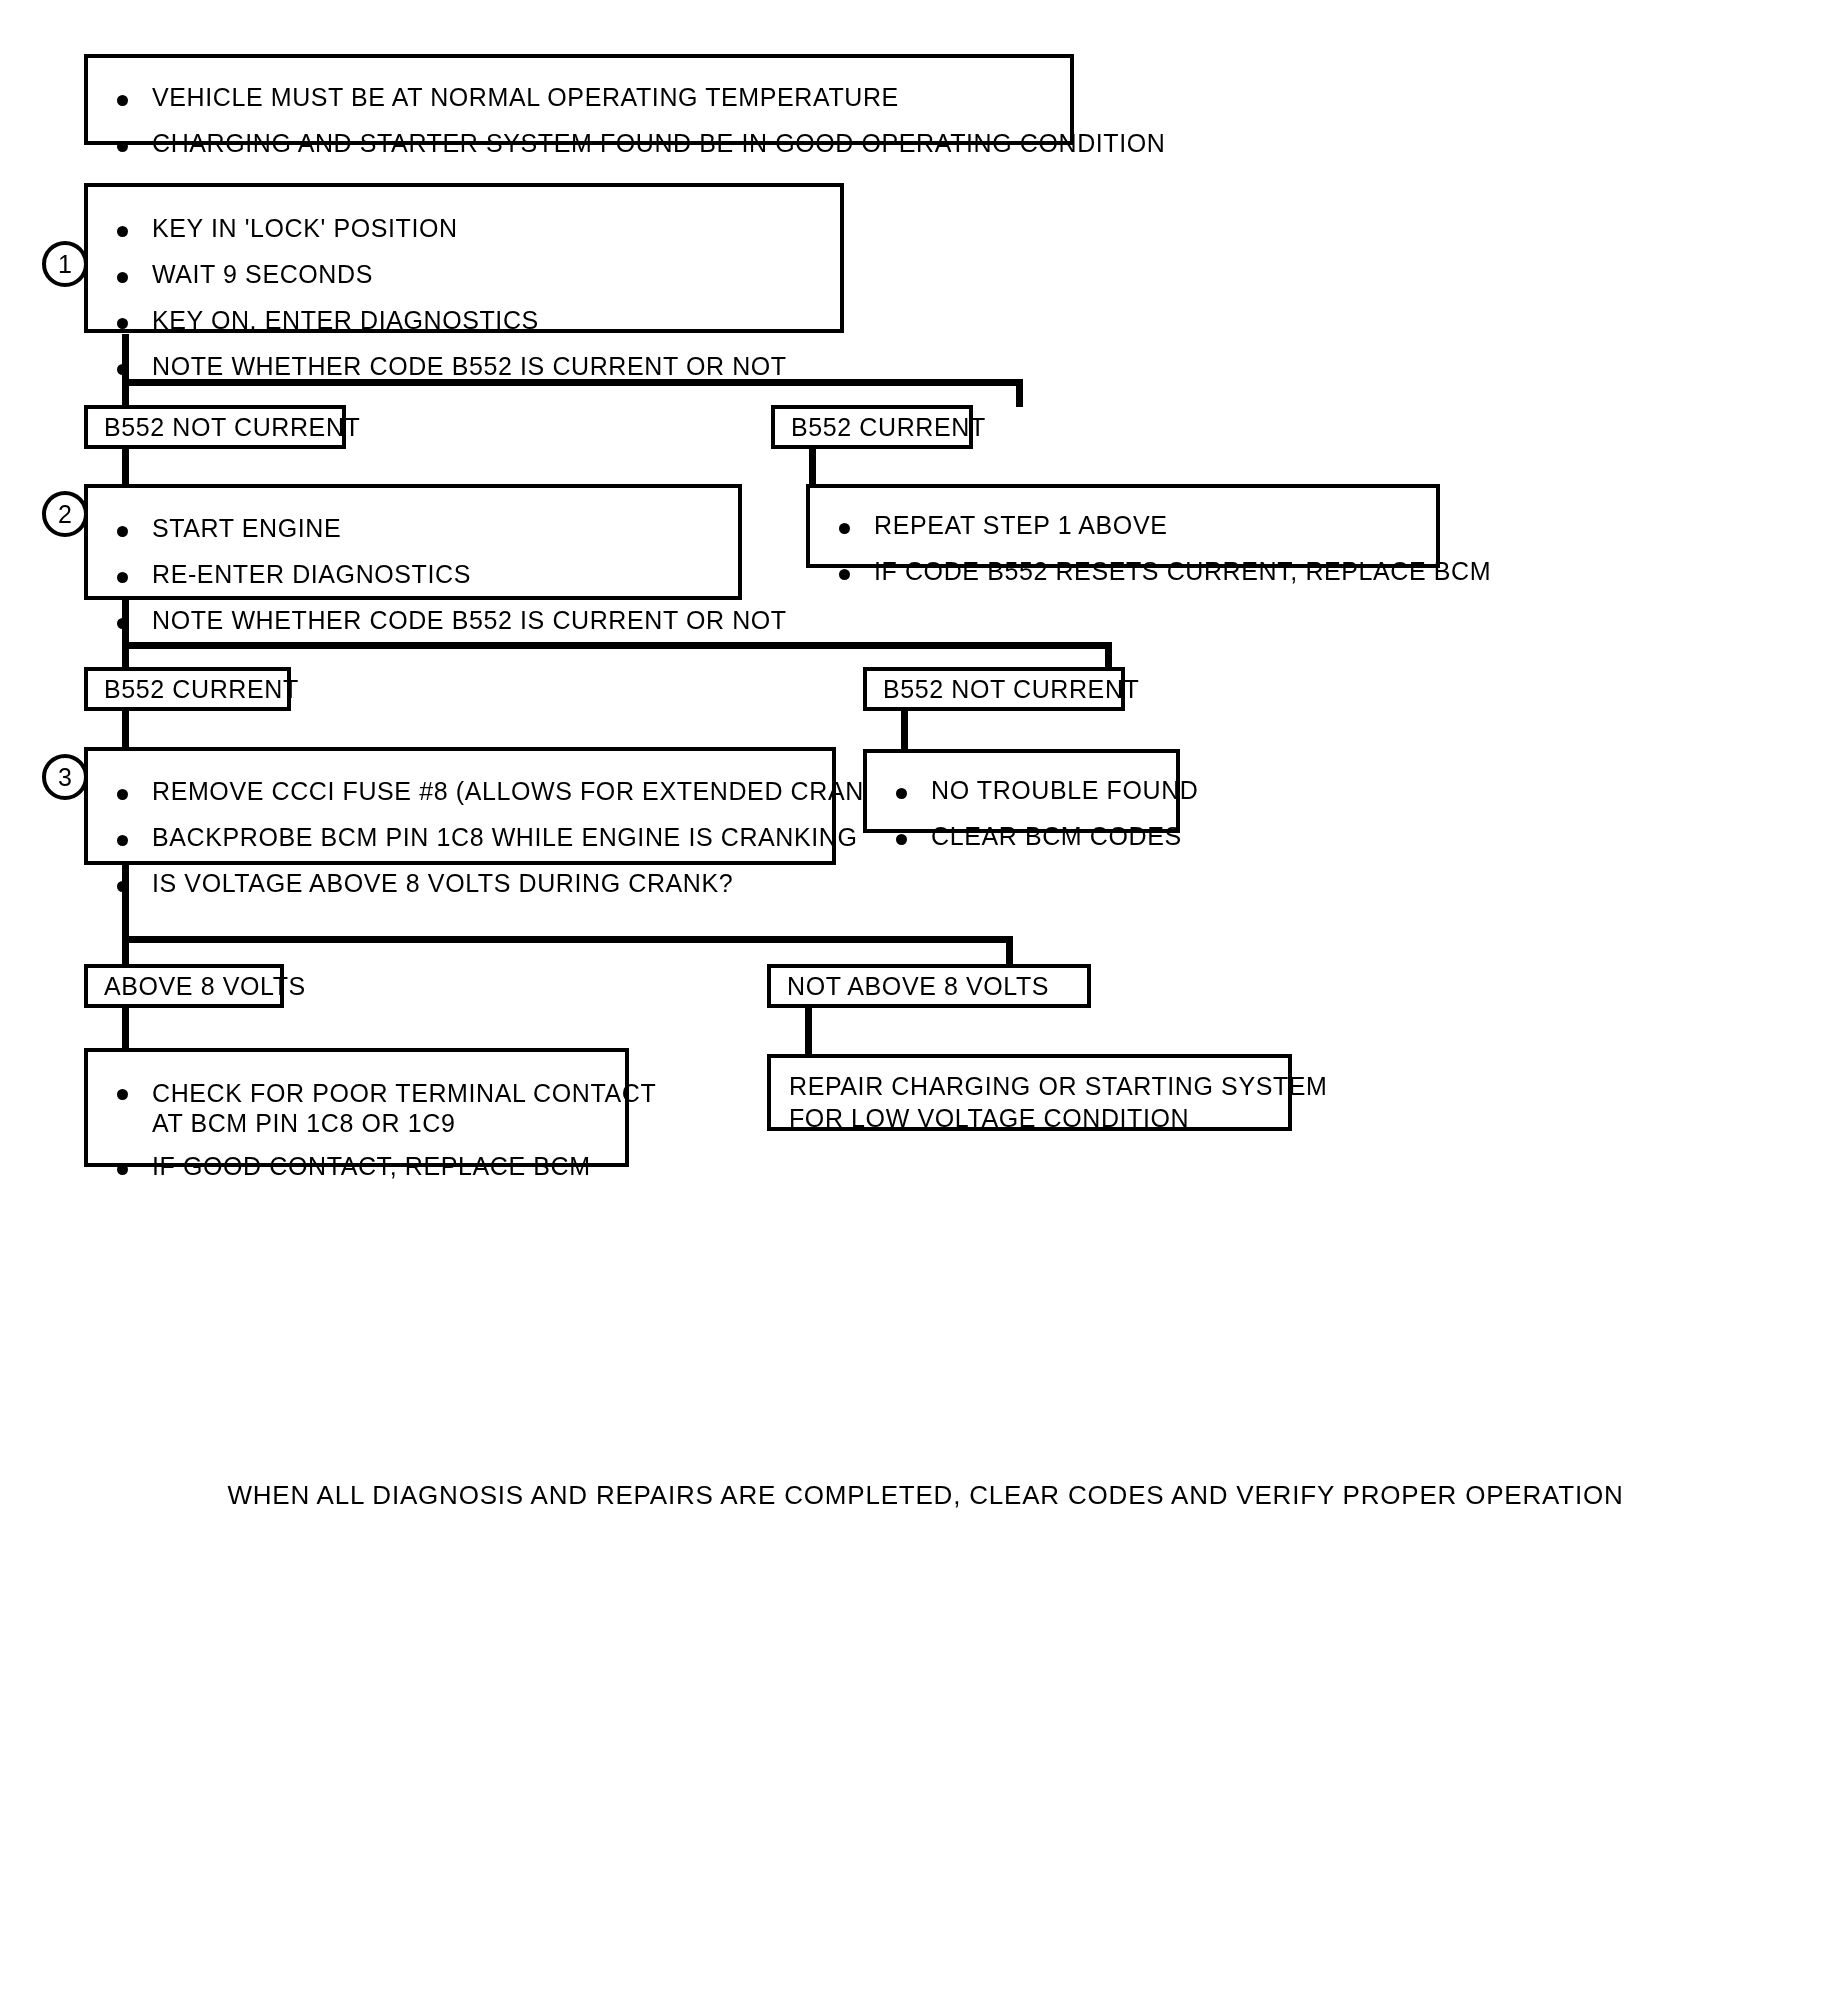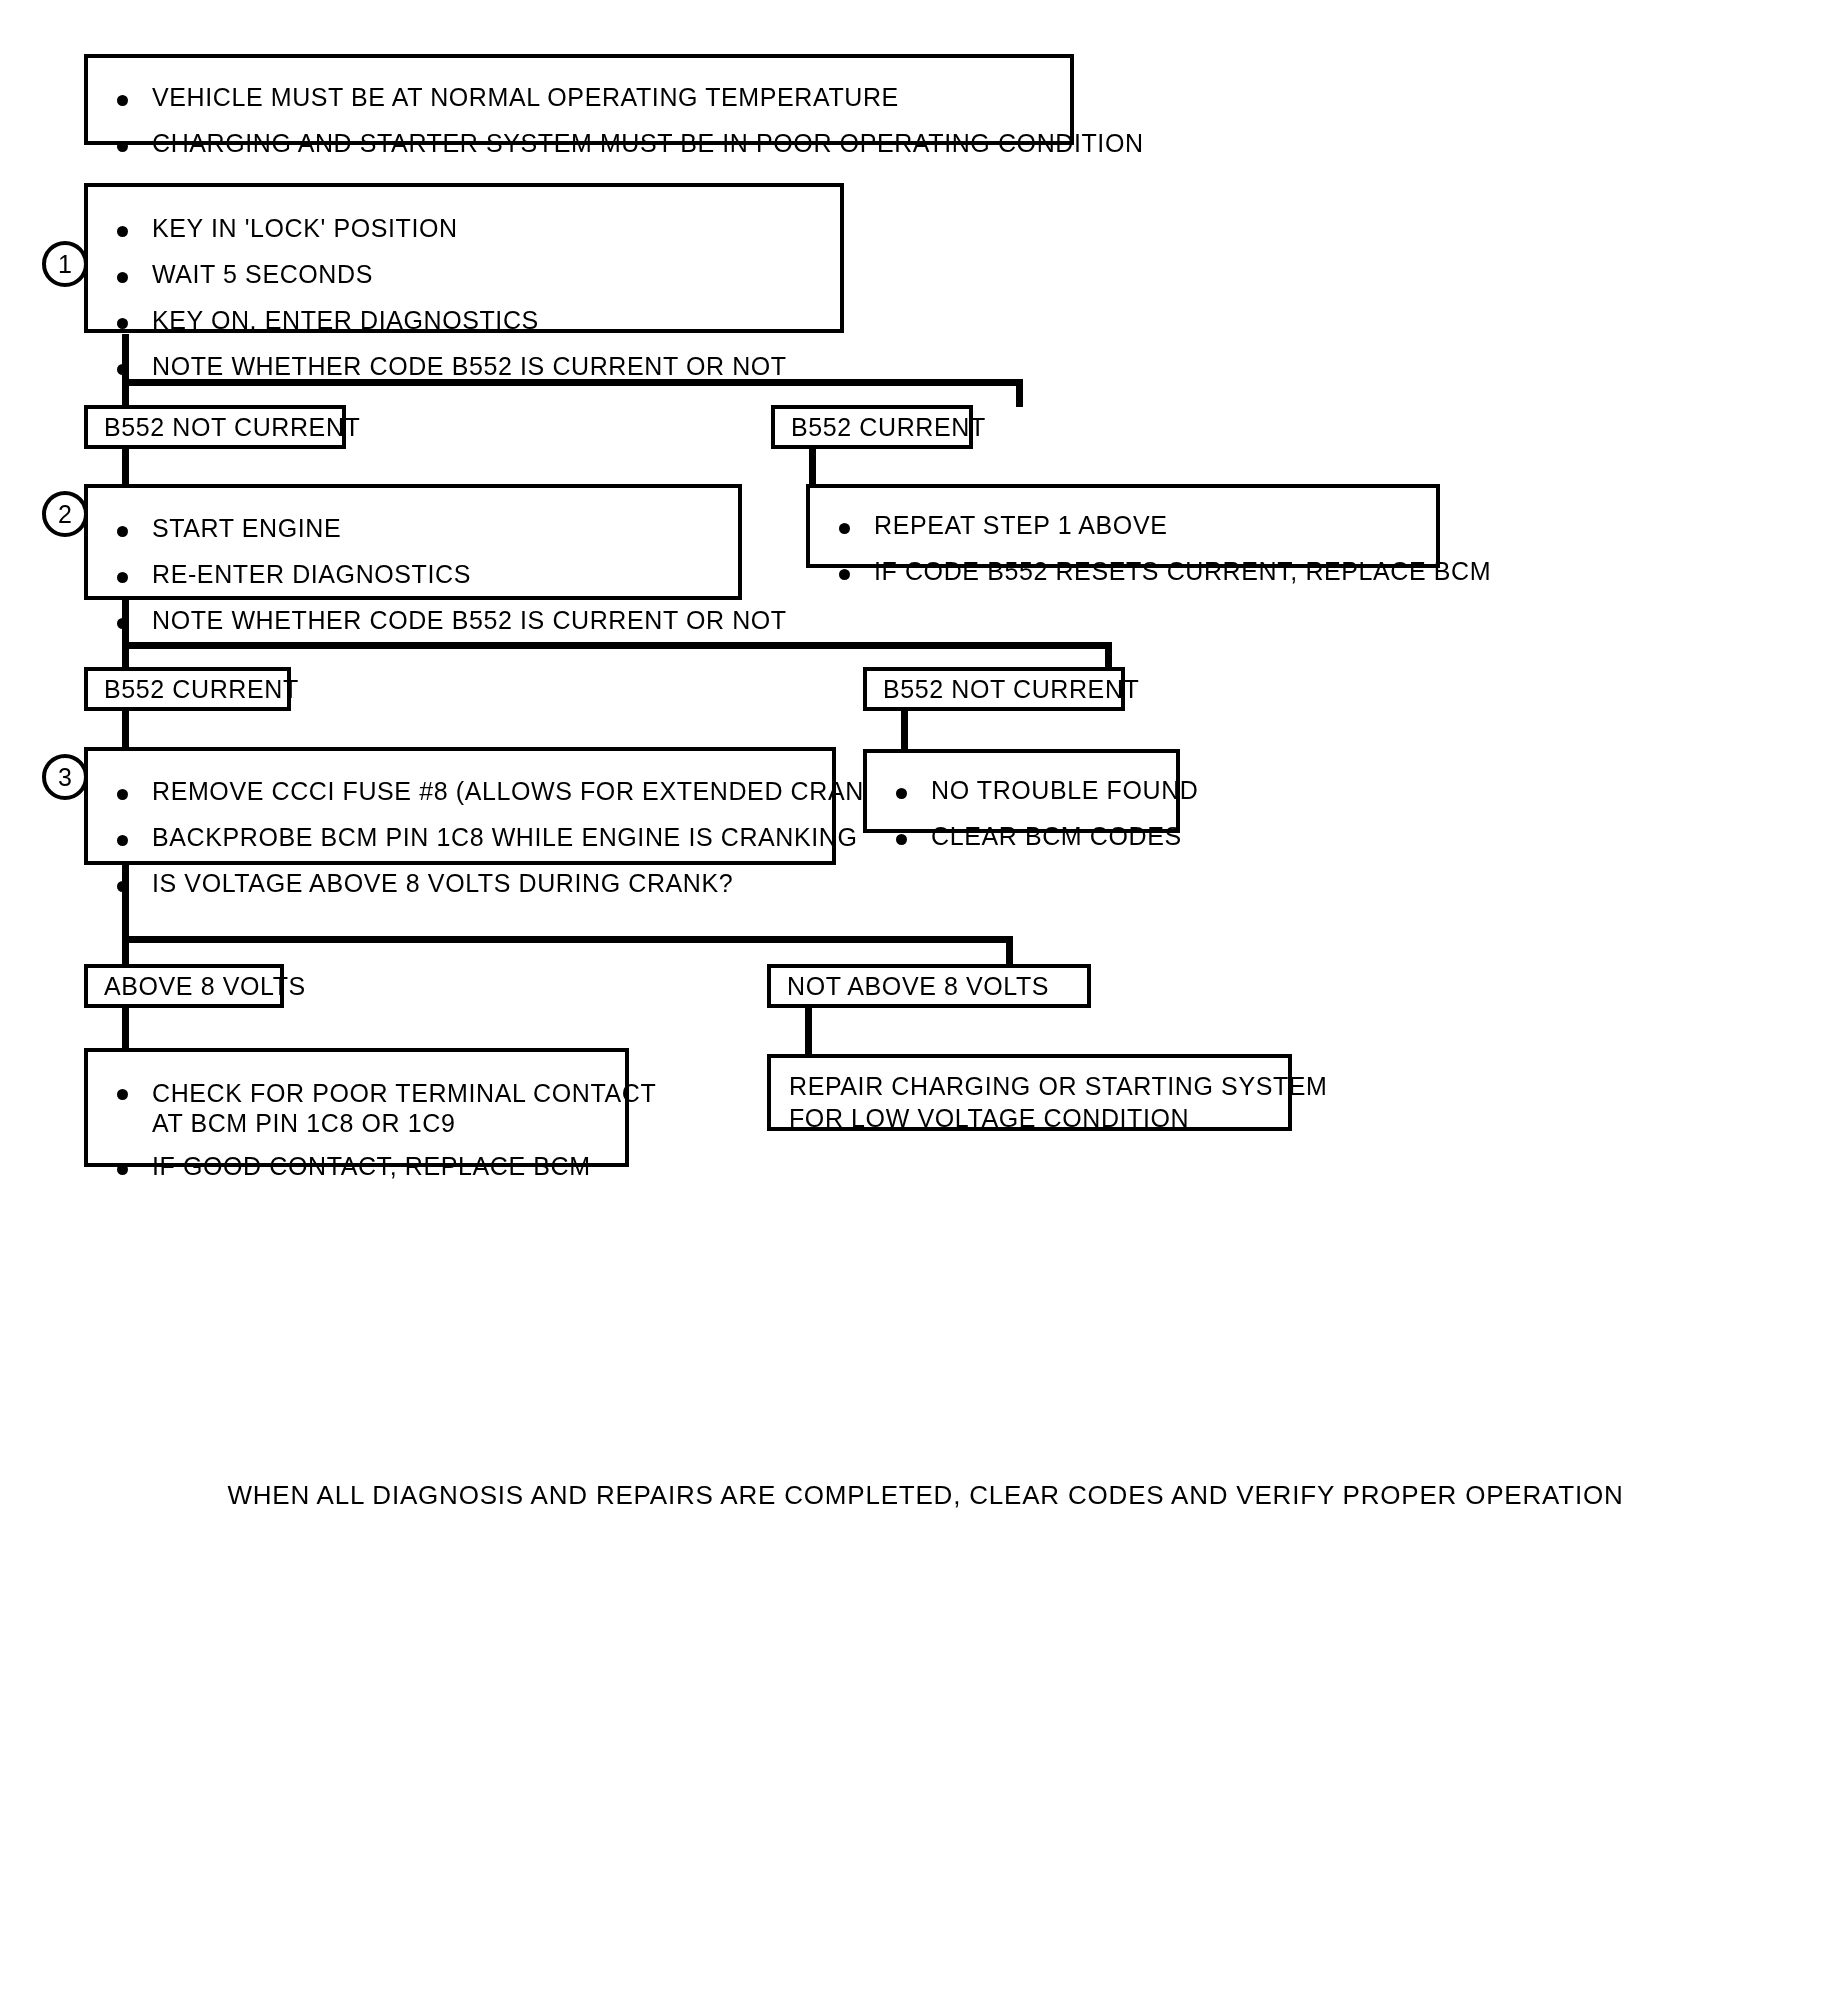--- a/index.html
+++ b/index.html
@@ -90,31 +90,31 @@
   }
 </style>
 </head>
 <body>
 
 <div id="canvas">
 
   <div class="box" style="left:84px; top:54px; width:990px; height:91px;">
     <ul class="bullets" style="padding-top:16px;">
       <li>VEHICLE MUST BE AT NORMAL OPERATING TEMPERATURE</li>
-      <li style="margin-top:21px;">CHARGING AND STARTER SYSTEM MUST BE IN POOR OPERATING CONDITION</li>
+      <li style="margin-top:21px;">CHARGING AND STARTER SYSTEM FOUND BE IN GOOD OPERATING CONDITION</li>
     </ul>
   </div>
 
   <div class="step-circle" style="left:42px; top:241px;">
     <span>1</span>
   </div>
   <div class="box" style="left:84px; top:183px; width:760px; height:150px;">
     <ul class="bullets" style="padding-top:18px;">
       <li>KEY IN 'LOCK' POSITION</li>
-      <li style="margin-top:21px;">WAIT 5 SECONDS</li>
+      <li style="margin-top:21px;">WAIT 9 SECONDS</li>
       <li style="margin-top:21px;">KEY ON, ENTER DIAGNOSTICS</li>
       <li style="margin-top:21px;">NOTE WHETHER CODE B552 IS CURRENT OR NOT</li>
     </ul>
   </div>
 
   <div class="conn" style="left:122px; top:334px; width:7px; height:51px;"></div>
   <div class="conn" style="left:122px; top:379px; width:901px; height:7px;"></div>
   <div class="conn" style="left:122px; top:379px; width:7px; height:28px;"></div>
   <div class="conn" style="left:1016px; top:379px; width:7px; height:28px;"></div>
 

